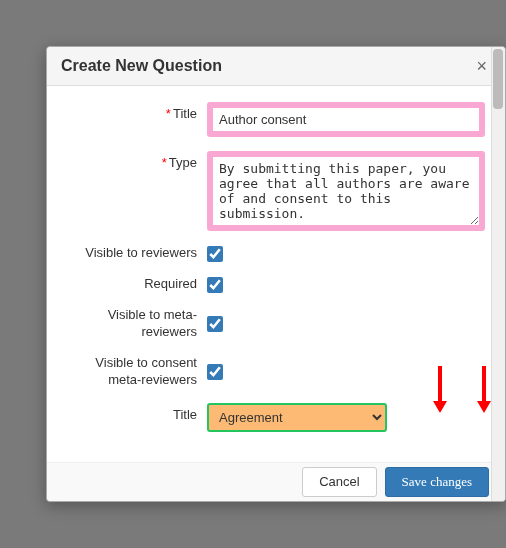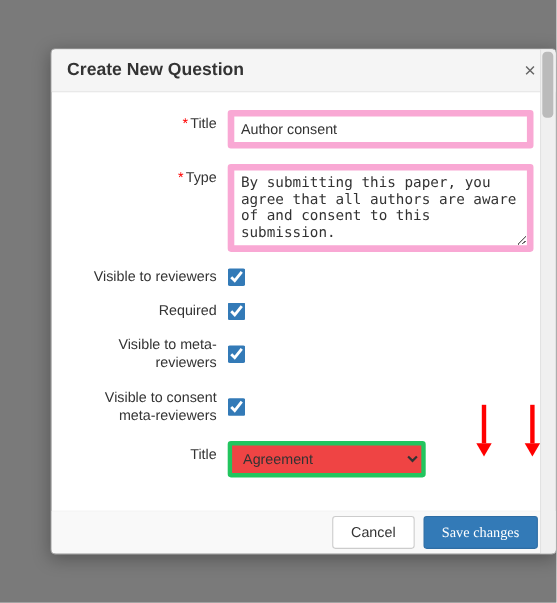--- a/index.html
+++ b/index.html
@@ -142,22 +142,22 @@
       cursor: pointer;
     }
 
     .select-wrapper {
       display: flex;
       align-items: center;
       gap: 4px;
     }
 
     .form-select {
-      background: #ef4444;
-      border: 4px solid #22c55e;
+      background: #fdba74;
+      border: 2px solid #22c55e;
       border-radius: 3px;
       padding: 4px 6px;
       font-size: 13px;
       color: #333;
       width: 180px;
     }
 
     .modal-footer {
       padding: 4px 16px;
       display: flex;

